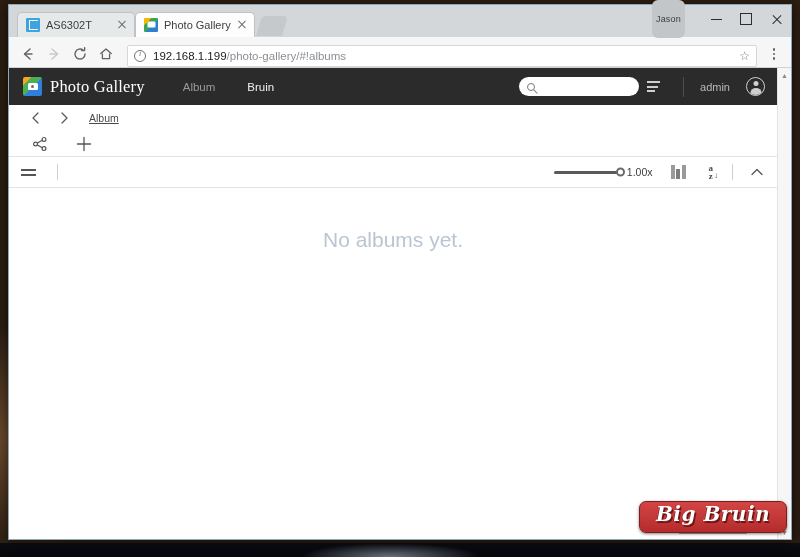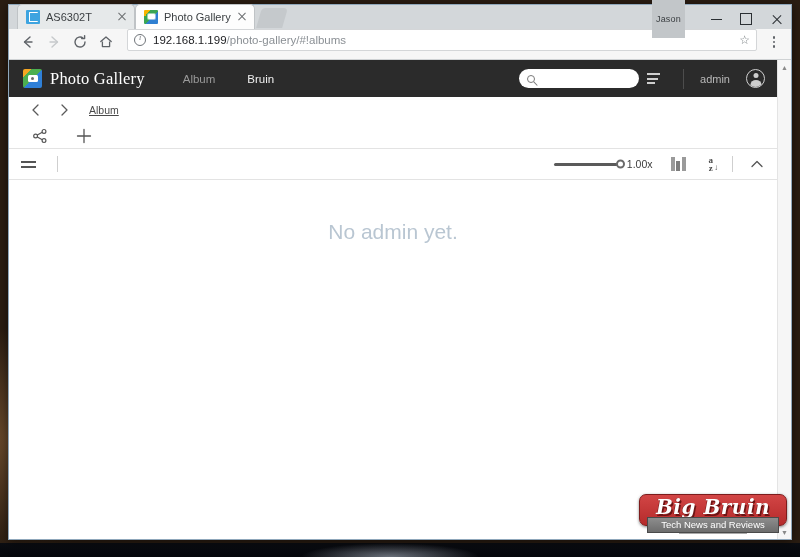--- a/index.html
+++ b/index.html
@@ -36,21 +36,21 @@
     position: absolute;
     left: 8px; top: 4px; width: 784px; height: 536px;
     background: #fff;
     border: 1px solid #8fa7bb;
     display: flex; flex-direction: column;
     box-shadow: 0 2px 10px rgba(0,0,0,.55);
   }
 
   
   .tabstrip {
-    height: 24px;
+    height: 32px;
     background: #d3d7da;
     position: relative;
     display: flex; align-items: flex-end;
     padding-left: 8px;
   }
   .tab {
     position: relative;
     height: 25px;
     display: flex; align-items: center;
     padding: 0 6px 0 9px;
@@ -129,21 +129,21 @@
 
   
   .wincontrols {
     position: absolute; right: 0; top: 0;
     height: 28px; display: flex; align-items: center;
   }
   .profile-name {
     font-size: 9px; color: #3c4043;
     background: #c2c6c9;
     padding: 14px 4px;
-    border-radius: 0;
+    border-radius: 6px;
     margin-right: 16px;
     letter-spacing: .2px;
   }
   .wc {
     width: 30px; height: 28px;
     display: flex; align-items: center; justify-content: center;
     cursor: pointer;
     position: relative;
   }
   .wc-min::after {
@@ -159,21 +159,21 @@
     background: #2b2f33;
   }
   .wc-close::before { transform: rotate(45deg); }
   .wc-close::after  { transform: rotate(-45deg); }
 
   
   .toolbar {
     height: 31px;
     background: #f6f6f6;
     border-bottom: 1px solid #cfd2d4;
-    display: flex; align-items: flex-start;
+    display: flex; align-items: flex-end;
     padding: 0 6px;
   }
   .navbtn {
     width: 26px; height: 26px;
     display: flex; align-items: center; justify-content: center;
     cursor: pointer;
     color: #5f6368;
   }
   .navbtn svg { display: block; }
   .navbtn.disabled { color: #c6c9cb; }
@@ -773,21 +773,21 @@
 
           <div class="collapse-icon">
             <svg width="16" height="16" viewBox="0 0 16 16">
                 <path d="M3 10.5 L8 5.5 L13 10.5" fill="none" stroke="currentColor" stroke-width="1.3" stroke-linecap="round" stroke-linejoin="round"></path>
               </svg>
           </div>
         </div>
       </div>
 
       <div class="content-area">
-        <div class="empty-msg">No admin yet.</div>
+        <div class="empty-msg">No albums yet.</div>
       </div>
 
       <div class="bottom-bar">
         <div class="select-wrap">
           <select class="page-select">
             <option>Page 1</option>
           </select>
           <span class="select-arrow">▼</span>
         </div>
         <div class="items-label">Ite</div>
@@ -798,17 +798,16 @@
     <div class="pg-scrollbar">
       <div class="pg-scroll-up">▲</div>
       <div class="pg-thumb"></div>
       <div class="pg-scroll-down">▼</div>
     </div>
 
     <div class="watermark">
       <div class="wm-logo">
         <span>Big Bruin</span>
       </div>
-      <div class="wm-sub">Tech News and Reviews</div>
     </div>
 
   </div>
 </div>
 
 </body></html>

